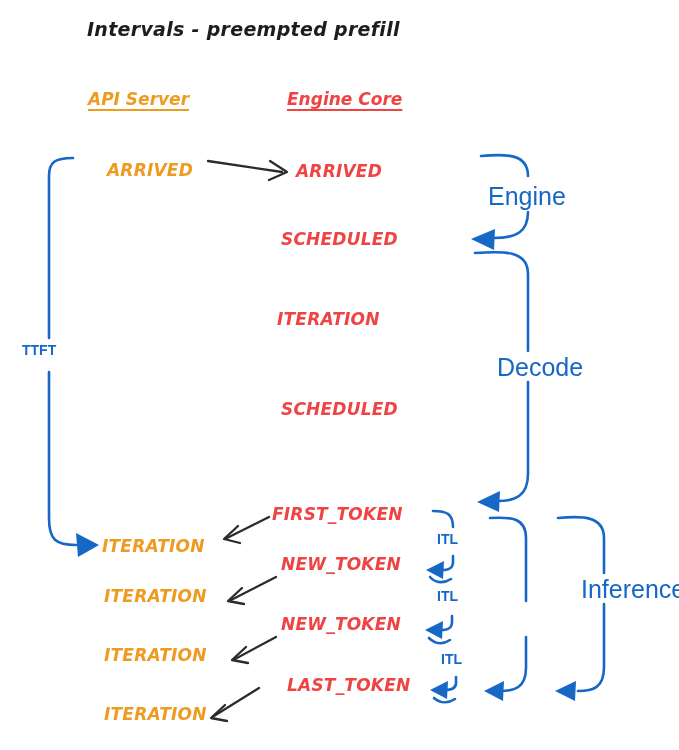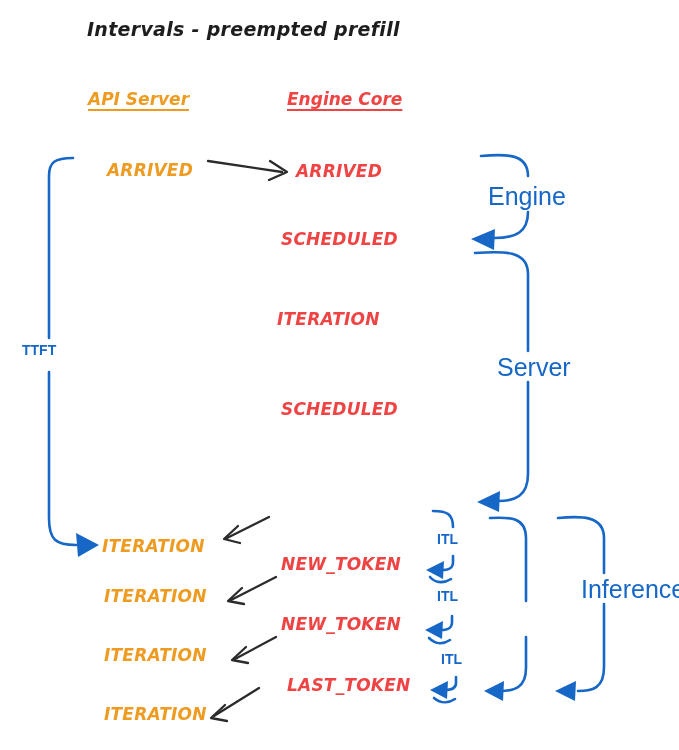--- a/index.html
+++ b/index.html
@@ -102,25 +102,26 @@
   <div class="label hand ev orange" style="left:107px;top:162px;">ARRIVED</div>
   <div class="label hand ev orange" style="left:102px;top:538px;">ITERATION</div>
   <div class="label hand ev orange" style="left:104px;top:588px;">ITERATION</div>
   <div class="label hand ev orange" style="left:104px;top:647px;">ITERATION</div>
   <div class="label hand ev orange" style="left:104px;top:706px;">ITERATION</div>
 
   <div class="label hand ev red" style="left:296px;top:163px;">ARRIVED</div>
   <div class="label hand ev red" style="left:281px;top:231px;">SCHEDULED</div>
   <div class="label hand ev red" style="left:277px;top:311px;">ITERATION</div>
   <div class="label hand ev red" style="left:281px;top:401px;">SCHEDULED</div>
+  <div class="label hand ev red" style="left:272px;top:506px;">FIRST_TOKEN</div>
   <div class="label hand ev red" style="left:281px;top:556px;">NEW_TOKEN</div>
   <div class="label hand ev red" style="left:281px;top:616px;">NEW_TOKEN</div>
   <div class="label hand ev red" style="left:263px;top:677px;margin-left:24px;">LAST_TOKEN</div>
 
   <div class="label blue-label blue-sm" style="left:22px;top:343px;">TTFT</div>
   <div class="label blue-label blue-lg" style="left:488px;top:184px;">Engine</div>
-  <div class="label blue-label blue-lg" style="left:497px;top:355px;">Server</div>
+  <div class="label blue-label blue-lg" style="left:497px;top:355px;">Decode</div>
   <div class="label blue-label blue-sm" style="left:437px;top:532px;">ITL</div>
   <div class="label blue-label blue-sm" style="left:437px;top:589px;">ITL</div>
   <div class="label blue-label blue-sm" style="left:441px;top:652px;">ITL</div>
   <div class="label blue-label blue-lg" style="left:549px;top:577px;margin-left:32px;">Inference</div>
 
 </div>
 
 </body></html>

